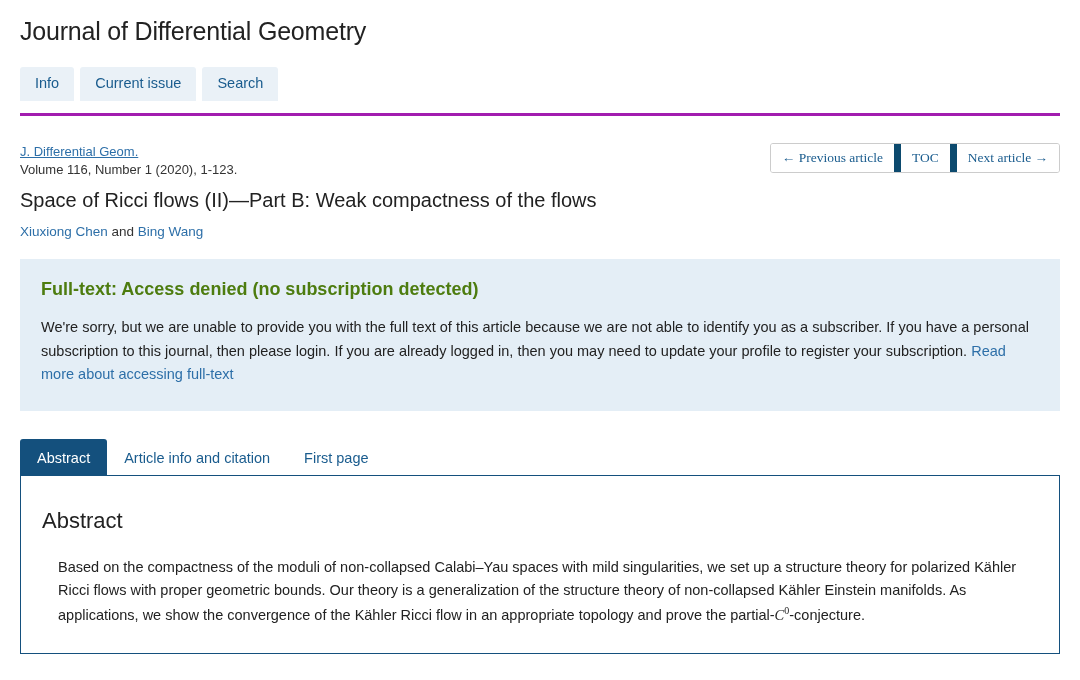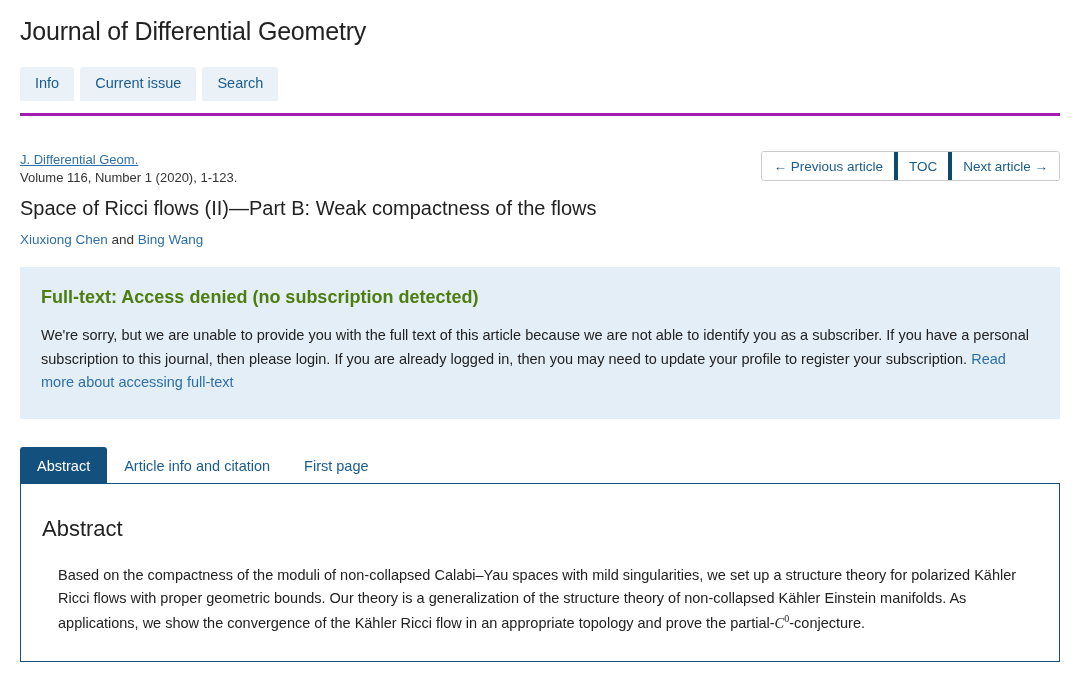--- a/index.html
+++ b/index.html
@@ -43,21 +43,21 @@
     color: #1a5c8e;
     font-size: 14.5px;
     padding: 8px 15px 9px 15px;
     border-radius: 3px 3px 0 0;
     cursor: pointer;
     line-height: 1.2;
   }
 
   
   .cite-row {
-    margin-top: 35px;
+    margin-top: 27px;
     display: flex;
     justify-content: space-between;
     align-items: flex-start;
   }
   .cite-block {
     font-size: 13px;
     line-height: 1.35;
   }
   .cite-journal {
     color: #2d6fa8;
@@ -68,33 +68,34 @@
     display: block;
   }
   .artnav {
     display: flex;
     align-items: stretch;
     border: 1px solid #cccccc;
     border-radius: 3px;
     overflow: hidden;
     background: #ffffff;
     height: 28px;
+    font-family: Liberation Serif, serif;
   }
   .artnav-btn {
     font-size: 13.5px;
     color: #1a5c8e;
     padding: 0 11px;
     display: flex;
     align-items: center;
     cursor: pointer;
     background: #ffffff;
     white-space: nowrap;
   }
   .artnav-btn + .artnav-btn {
-    border-left: 4px solid #0c4a6e;
+    border-left: 7px solid #0c4a6e;
   }
 
   
   .article-title {
     font-size: 20px;
     color: #222222;
     font-weight: normal;
     margin: 11px 0 0 0;
     line-height: 1.18;
   }

